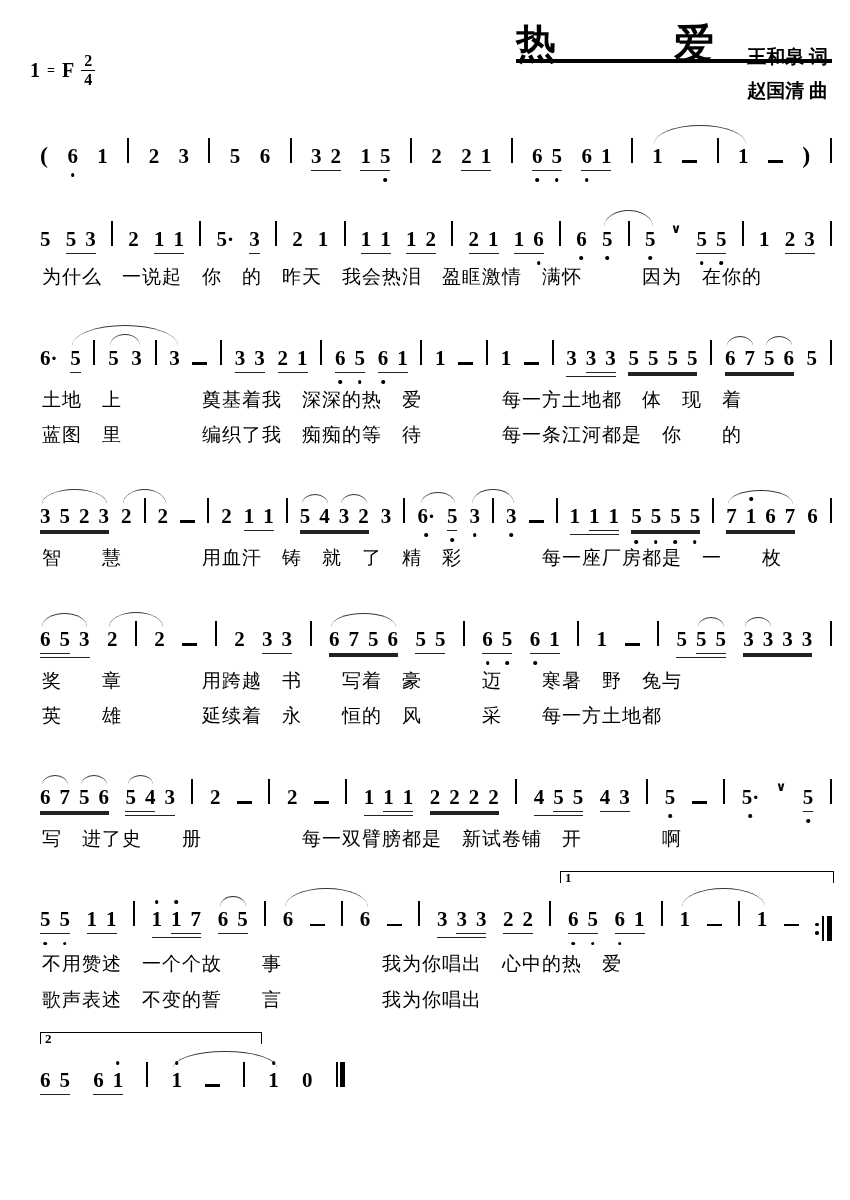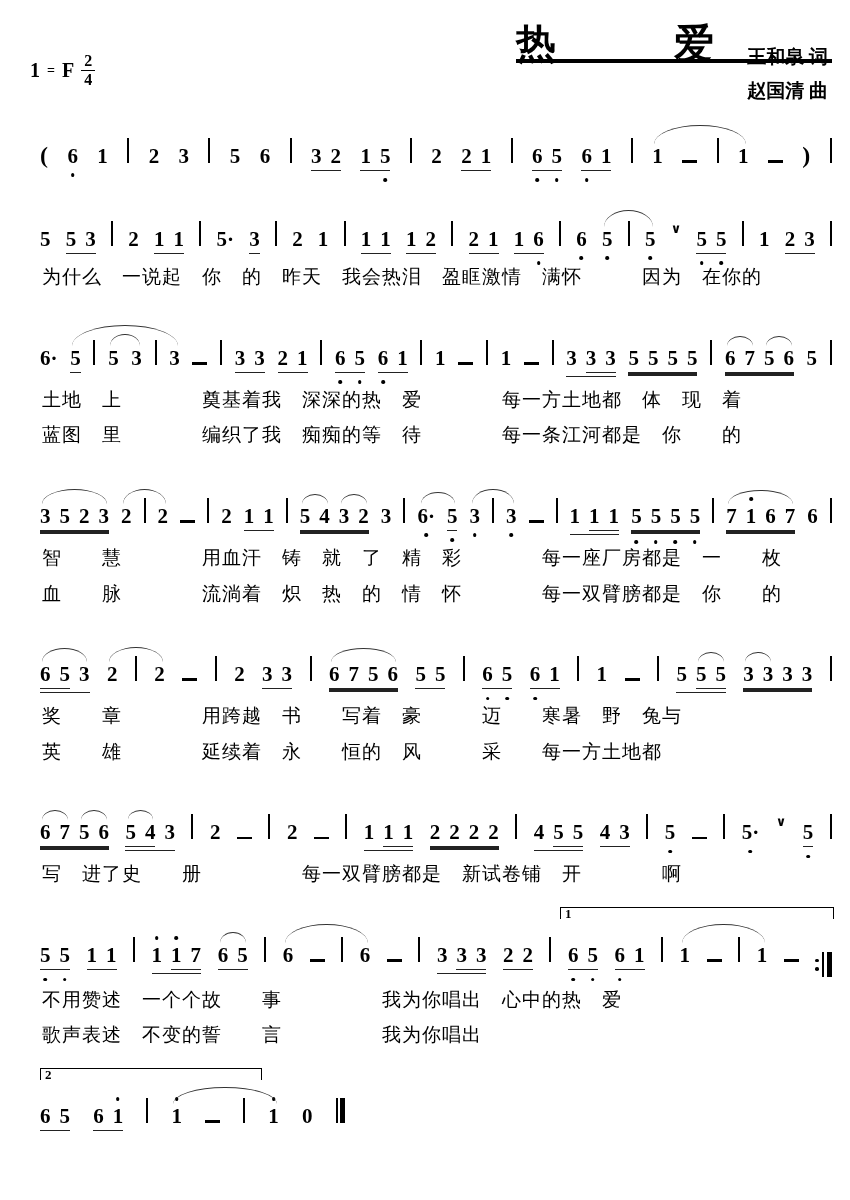--- a/index.html
+++ b/index.html
@@ -308,21 +308,20 @@
           <div class="bar"></div>
           <div class="arc" style="left: 2.1px; width: 64.8px; height: 14px; top: 15px;"></div>
           <div class="arc" style="left: 83.1312px; width: 42.8625px; height: 14px; top: 15px;"></div>
           <div class="arc" style="left: 261.881px; width: 25.8px; height: 9px; top: 20px;"></div>
           <div class="arc" style="left: 300.881px; width: 25.8px; height: 9px; top: 20px;"></div>
           <div class="arc" style="left: 380.878px; width: 34.4437px; height: 11px; top: 18px;"></div>
           <div class="arc" style="left: 431.553px; width: 42.8625px; height: 14px; top: 15px;"></div>
           <div class="arc" style="left: 688.303px; width: 64.8px; height: 13px; top: 16px;"></div>
         </div>
         <div class="lyr">智　　慧　　　　用血汗　铸　就　了　精　彩　　　　每一座厂房都是　一　　枚</div>
-        <div class="lyr">血　　脉　　　　流淌着　炽　热　的　情　怀　　　　每一双臂膀都是　你　　的</div>
       </div>
       <div class="sys">
         <div class="notes">
           <span class="grp">
             <span class="grp">
               <span class="note"><span class="d">6</span></span>
               <span class="note"><span class="d">5</span></span>
             </span>
             <span class="note"><span class="d">3</span></span>
           </span>

